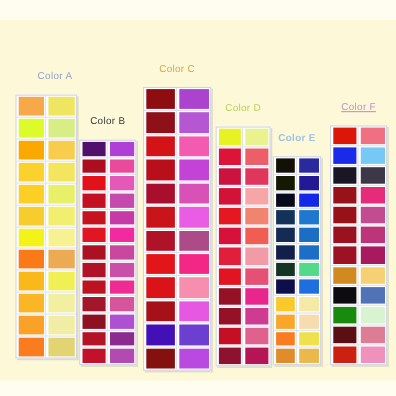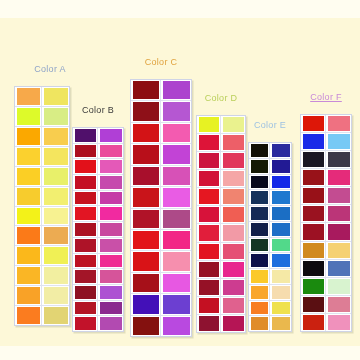--- a/index.html
+++ b/index.html
@@ -476,21 +476,21 @@
         <div class="row">
           <div class="cell">
             <span class="sw" style="background: rgb(132, 17, 15);"></span>
           </div>
           <div class="cell">
             <span class="sw" style="background: rgb(185, 73, 224);"></span>
           </div>
         </div>
       </div>
     </div>
-    <div class="palette" style="left: 248px; top: 120px; width: 44px; height: 212px;">
+    <div class="palette" style="left: 248px; top: 120px; width: 44px; height: 212px; font-weight: bold;">
       <div class="pal-title" style="color: rgb(158, 194, 226);">Color E</div>
       <div class="grid" style="top: 22px; width: 44px; height: 190px;">
         <div class="row">
           <div class="cell">
             <span class="sw" style="background: rgb(18, 16, 7);"></span>
           </div>
           <div class="cell">
             <span class="sw" style="background: rgb(42, 42, 158);"></span>
           </div>
         </div>

